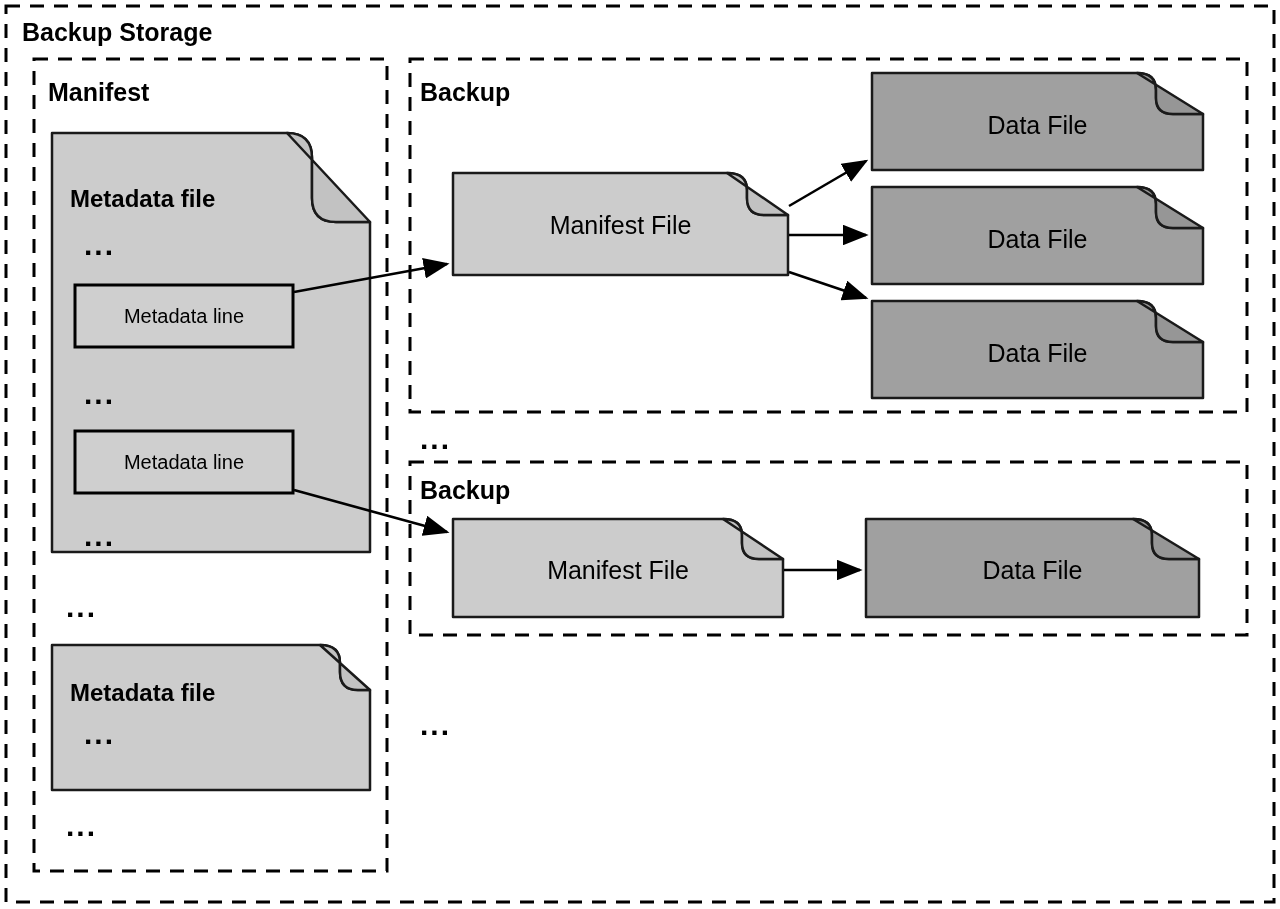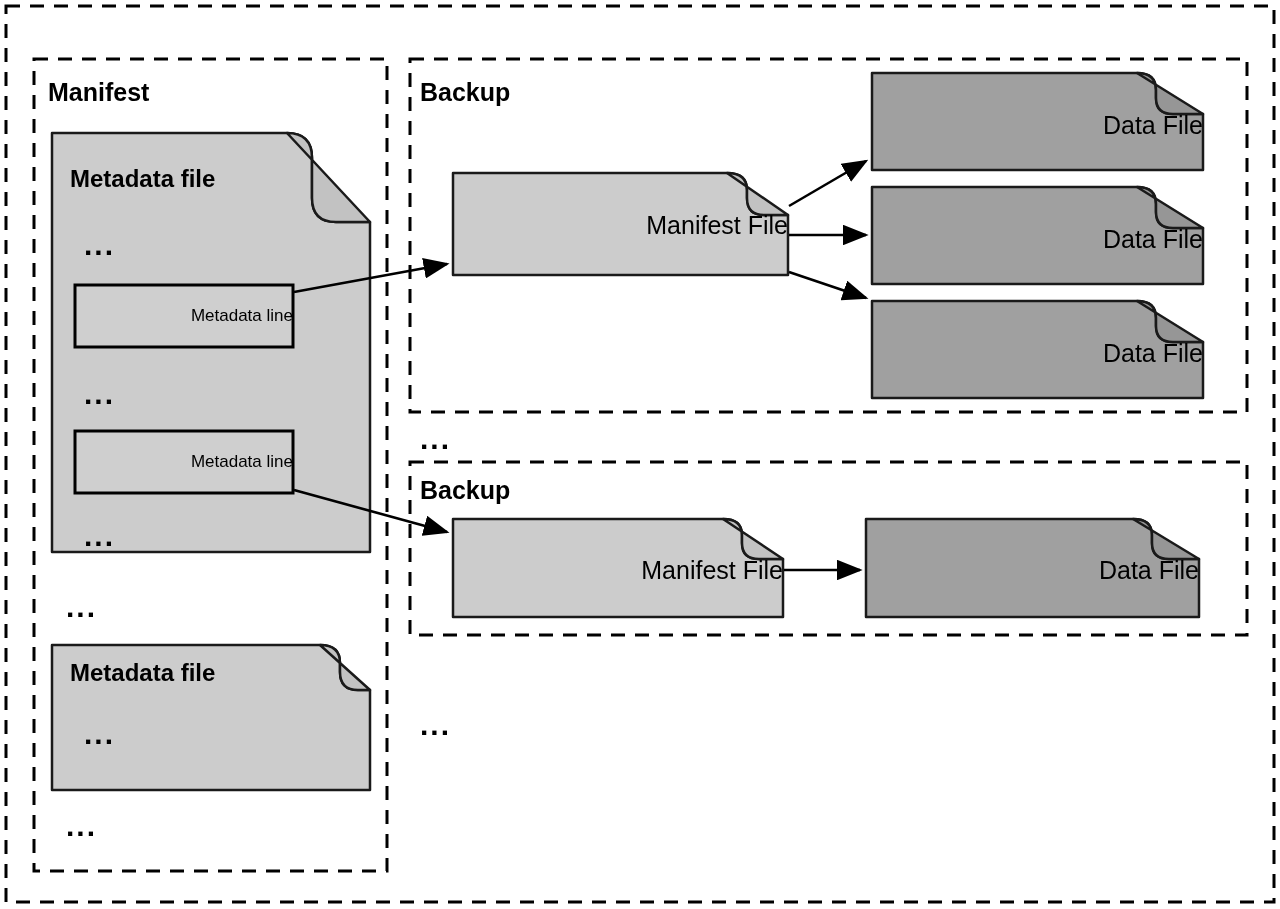--- a/index.html
+++ b/index.html
@@ -75,39 +75,40 @@
     font-size: 25px;
     font-weight: bold;
   }
   .lbl-group-title {
     font-size: 25px;
     font-weight: bold;
   }
   .lbl-doc-title {
     font-size: 24px;
     font-weight: bold;
+    margin-top: 20px;
   }
   .lbl-doc-name {
     font-size: 25px;
     font-weight: normal;
   }
   .lbl-line {
-    font-size: 17px;
+    font-size: 20px;
     font-weight: normal;
   }
   .ellipsis {
     font-size: 30px;
     font-weight: bold;
     letter-spacing: 2px;
   }
   .centered {
     position: absolute;
     display: flex;
     align-items: center;
-    justify-content: flex-end;
+    justify-content: center;
     color: #000;
   }
 </style>
 </head>
 <body>
 
 <div id="canvas">
 
   <svg class="layer" viewBox="0 0 1280 909">
 
@@ -171,20 +172,21 @@
     <line class="arrow-line" x1="294" y1="490" x2="447" y2="532" marker-end="url(#arrowhead)"></line>
 
     <line class="arrow-line" x1="789" y1="206" x2="866" y2="161" marker-end="url(#arrowhead)"></line>
     <line class="arrow-line" x1="789" y1="235" x2="866" y2="235" marker-end="url(#arrowhead)"></line>
     <line class="arrow-line" x1="789" y1="272" x2="866" y2="298" marker-end="url(#arrowhead)"></line>
 
     <line class="arrow-line" x1="784" y1="570" x2="860" y2="570" marker-end="url(#arrowhead)"></line>
 
   </svg>
 
+  <div class="lbl lbl-frame-title" style="left:22px; top:20px;">Backup Storage</div>
 
   <div class="lbl lbl-group-title" style="left:48px; top:80px;">Manifest</div>
 
   <div class="lbl lbl-group-title" style="left:420px; top:80px;">Backup</div>
 
   <div class="lbl lbl-group-title" style="left:420px; top:478px;">Backup</div>
 
   <div class="lbl lbl-doc-title" style="left:70px; top:167px;">Metadata file</div>
 
   <div class="lbl ellipsis" style="left:84px; top:230px;">...</div>

